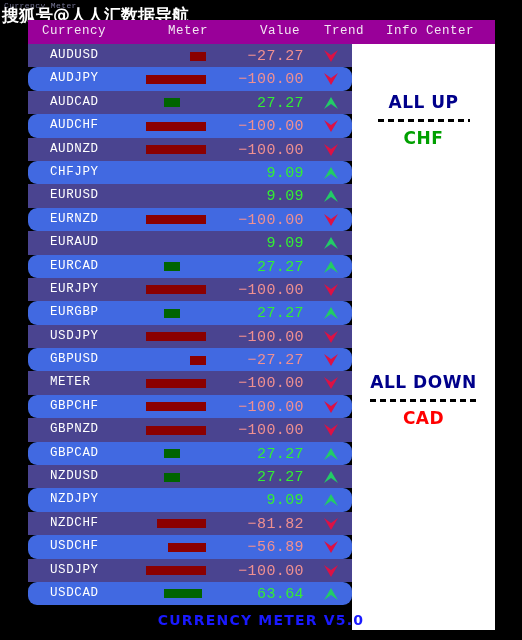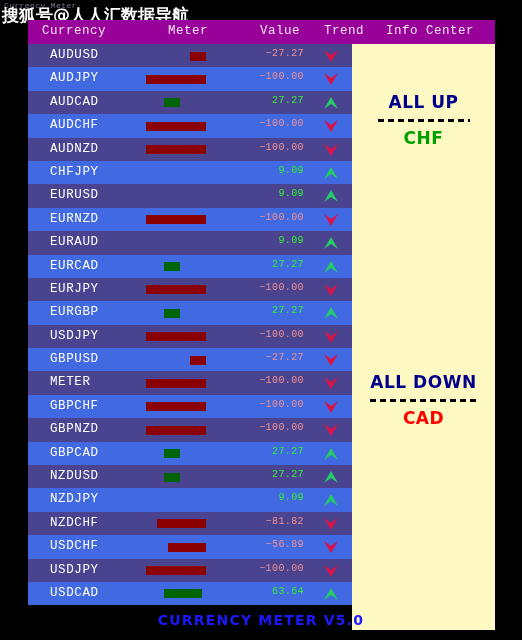--- a/index.html
+++ b/index.html
@@ -44,52 +44,52 @@
   .h-inf  { left:358px; }
 
   #body { position:relative; width:467px; height:562px; }
 
   
   .rows { position:absolute; left:0; top:0; width:324px; }
   .row {
     position:relative; height:23.4px; width:324px;
   }
   .row.odd  { background:#4a4490; }
-  .row.even { background:#4169e1; }
+  .row.even { background:#4169e1;border-radius:9px; }
 
   .pair {
     position:absolute; left:22px; top:4px;
     font-size:12.5px; color:#ffffff; letter-spacing:.6px;
   }
   .meterwrap {
     position:absolute; left:104px; top:0; width:96px; height:23.4px;
   }
   .bar {
     position:absolute; top:7.5px; height:9px;
   }
   .bar.neg { background:#8b0000; right:22px; }
   .bar.pos { background:#006400; left:32px; }
 
   .val {
     position:absolute; left:176px; top:4px; width:100px;
-    text-align:right; font-size:10px; letter-spacing:.4px;
+    text-align:right; font-size:15px; letter-spacing:.4px;
   }
   .val.neg { color:#f09090; }
   .val.pos { color:#33ee33; }
 
   .trend {
     position:absolute; left:288px; top:4px; width:30px;
     text-align:center; line-height:15px;
   }
   .trend svg { display:block; margin:1px auto 0; }
 
   
   .info {
     position:absolute; left:324px; top:0; width:143px; height:586px;
-    background:#fef9c3;
+    background:#ffffff;
     text-decoration:underline;
   }
   .info-block { position:absolute; left:0; width:143px; text-align:center; }
   .blk-up   { top:48px; }
   .blk-down { top:328px; }
   .status {
     font-family:"DejaVu Sans","Liberation Sans",sans-serif;
     font-size:17px; font-weight:bold; color:#00008b;
     letter-spacing:.5px;
   }

